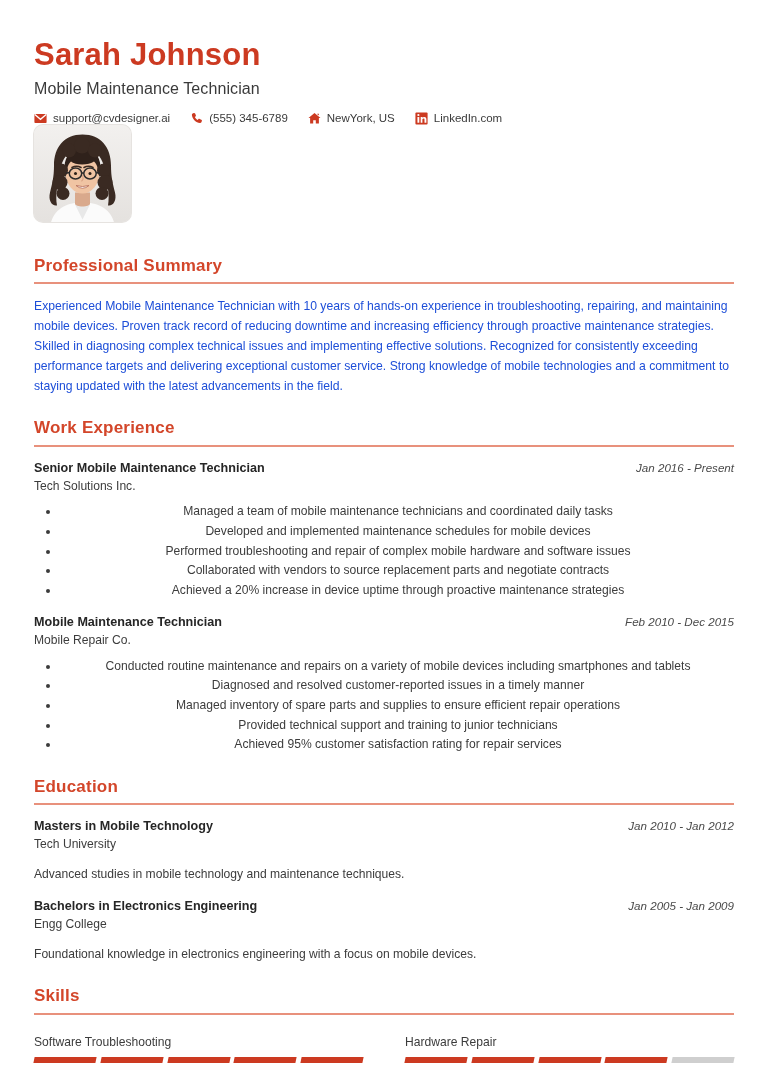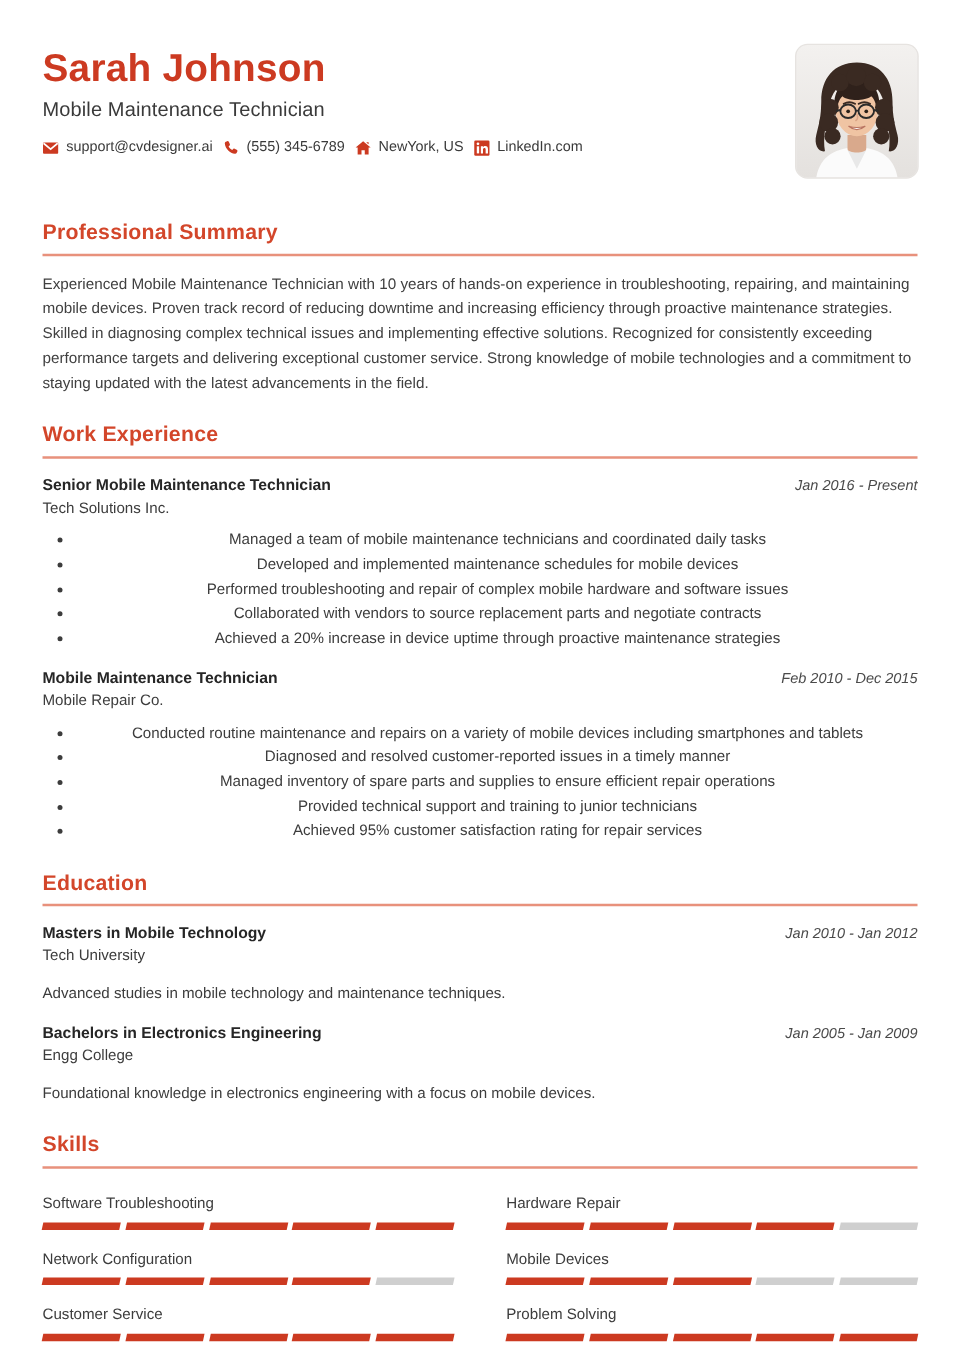--- a/index.html
+++ b/index.html
@@ -22,20 +22,21 @@
     background: #ffffff;
     position: relative;
   }
 
   
   .header {
     display: flex;
     align-items: flex-start;
     justify-content: space-between;
     margin-bottom: 34px;
+    flex-direction: column;
   }
   .header-left {
     padding-top: 2px;
     flex: 1 1 auto;
     min-width: 0;
   }
   .full-name {
     font-size: 31px;
     font-weight: bold;
     color: #CC3A21;
@@ -49,21 +50,21 @@
     font-weight: normal;
     color: #3a3a3a;
     letter-spacing: 0.1px;
     margin: 0 0 14px 0;
     line-height: 1.2;
   }
   .contact-row {
     display: flex;
     align-items: center;
     flex-wrap: wrap;
-    gap: 0 8px;
+    gap: 0 20px;
     font-size: 11.5px;
     color: #3a3a3a;
   }
   .contact-item {
     display: inline-flex;
     align-items: center;
     gap: 6px;
     line-height: 1;
     white-space: nowrap;
   }
@@ -106,21 +107,21 @@
   .section-rule {
     height: 2px;
     background: #E8917C;
     width: 100%;
     margin-bottom: 13px;
   }
 
   .summary-text {
     font-size: 12.2px;
     line-height: 1.62;
-    color: #404040;
+    color: #1d4ed8;
     margin: 0;
     text-align: left;
   }
 
   
   .entry { margin-bottom: 14px; }
   .entry:last-child { margin-bottom: 0; }
   .entry-head {
     display: flex;
     align-items: baseline;

